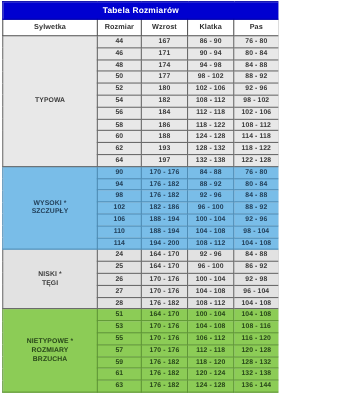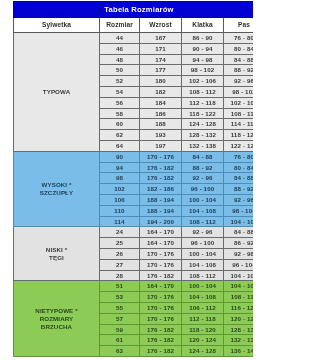--- a/index.html
+++ b/index.html
@@ -12,21 +12,20 @@
     height: 360px;
     overflow: hidden;
     font-family: "Liberation Sans", sans-serif;
   }
   #chart-root {
     width: 253px;
     height: 360px;
     box-sizing: border-box;
     background: #ffffff;
     padding: 1px 2px 2px 2px;
-    margin-left: 11px;
   }
   table.size-table {
     width: 100%;
     height: 356px;
     border-collapse: collapse;
     table-layout: fixed;
     border: 1px solid #6b6b6b;
   }
   table.size-table td,
   table.size-table th {

